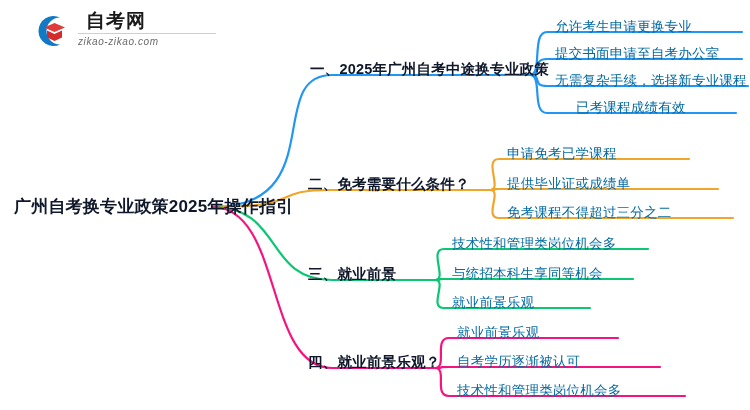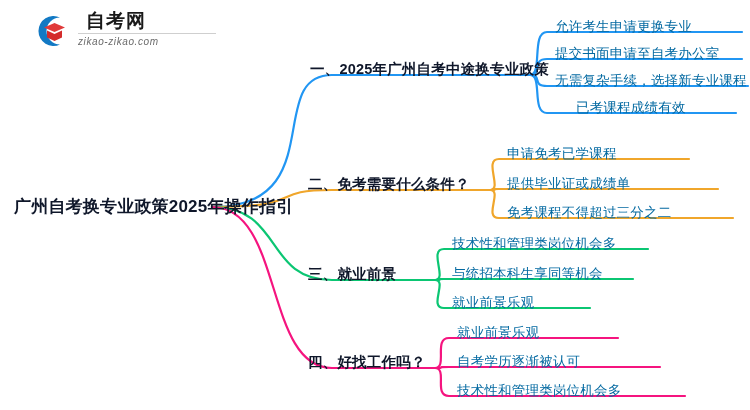--- a/index.html
+++ b/index.html
@@ -149,19 +149,19 @@
       <div class="node-text leaf-node" style="left: 555px; top: 74px;">无需复杂手续，选择新专业课程</div>
       <div class="node-text leaf-node" style="left: 576px; top: 101px;">已考课程成绩有效</div>
       <div class="node-text branch-node" style="left: 308px; top: 177px;">二、免考需要什么条件？</div>
       <div class="node-text leaf-node" style="left: 507px; top: 147px;">申请免考已学课程</div>
       <div class="node-text leaf-node" style="left: 507px; top: 177px;">提供毕业证或成绩单</div>
       <div class="node-text leaf-node" style="left: 507px; top: 206px;">免考课程不得超过三分之二</div>
       <div class="node-text branch-node" style="left: 308px; top: 267px;">三、就业前景</div>
       <div class="node-text leaf-node" style="left: 452px; top: 237px;">技术性和管理类岗位机会多</div>
       <div class="node-text leaf-node" style="left: 452px; top: 267px;">与统招本科生享同等机会</div>
       <div class="node-text leaf-node" style="left: 452px; top: 296px;">就业前景乐观</div>
-      <div class="node-text branch-node" style="left: 308px; top: 355px;">四、好找工作吗？</div>
+      <div class="node-text branch-node" style="left: 308px; top: 355px;">四、就业前景乐观？</div>
       <div class="node-text leaf-node" style="left: 457px; top: 326px;">就业前景乐观</div>
       <div class="node-text leaf-node" style="left: 457px; top: 355px;">自考学历逐渐被认可</div>
       <div class="node-text leaf-node" style="left: 457px; top: 384px;">技术性和管理类岗位机会多</div>
     </div>
 
 </div>
 
 </body></html>

